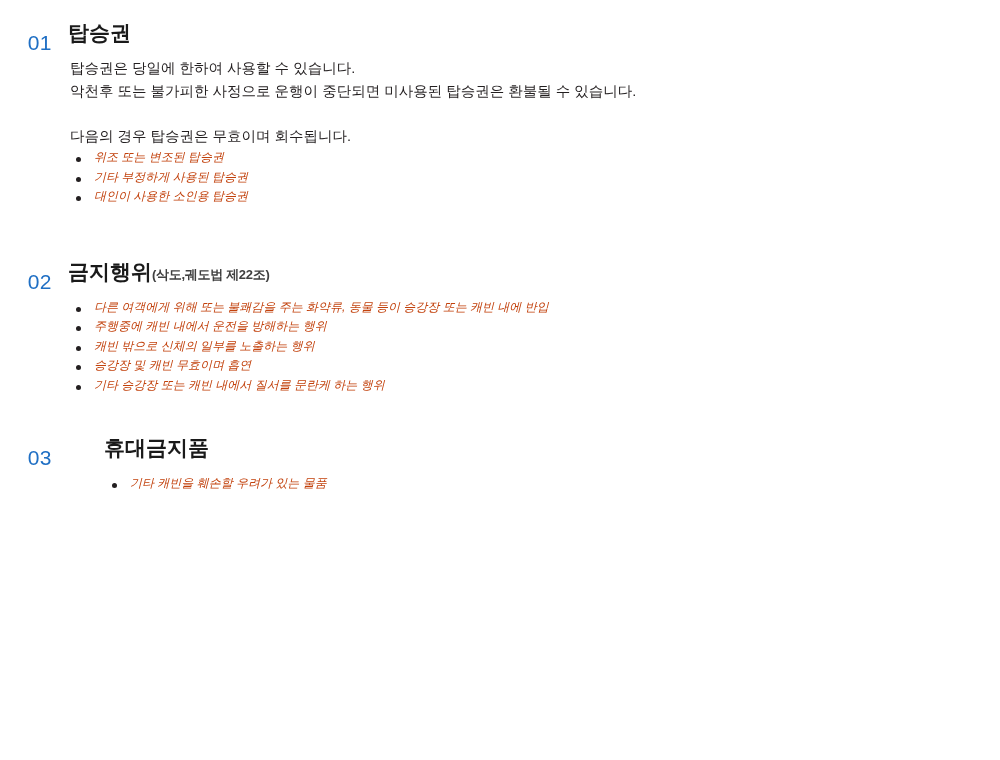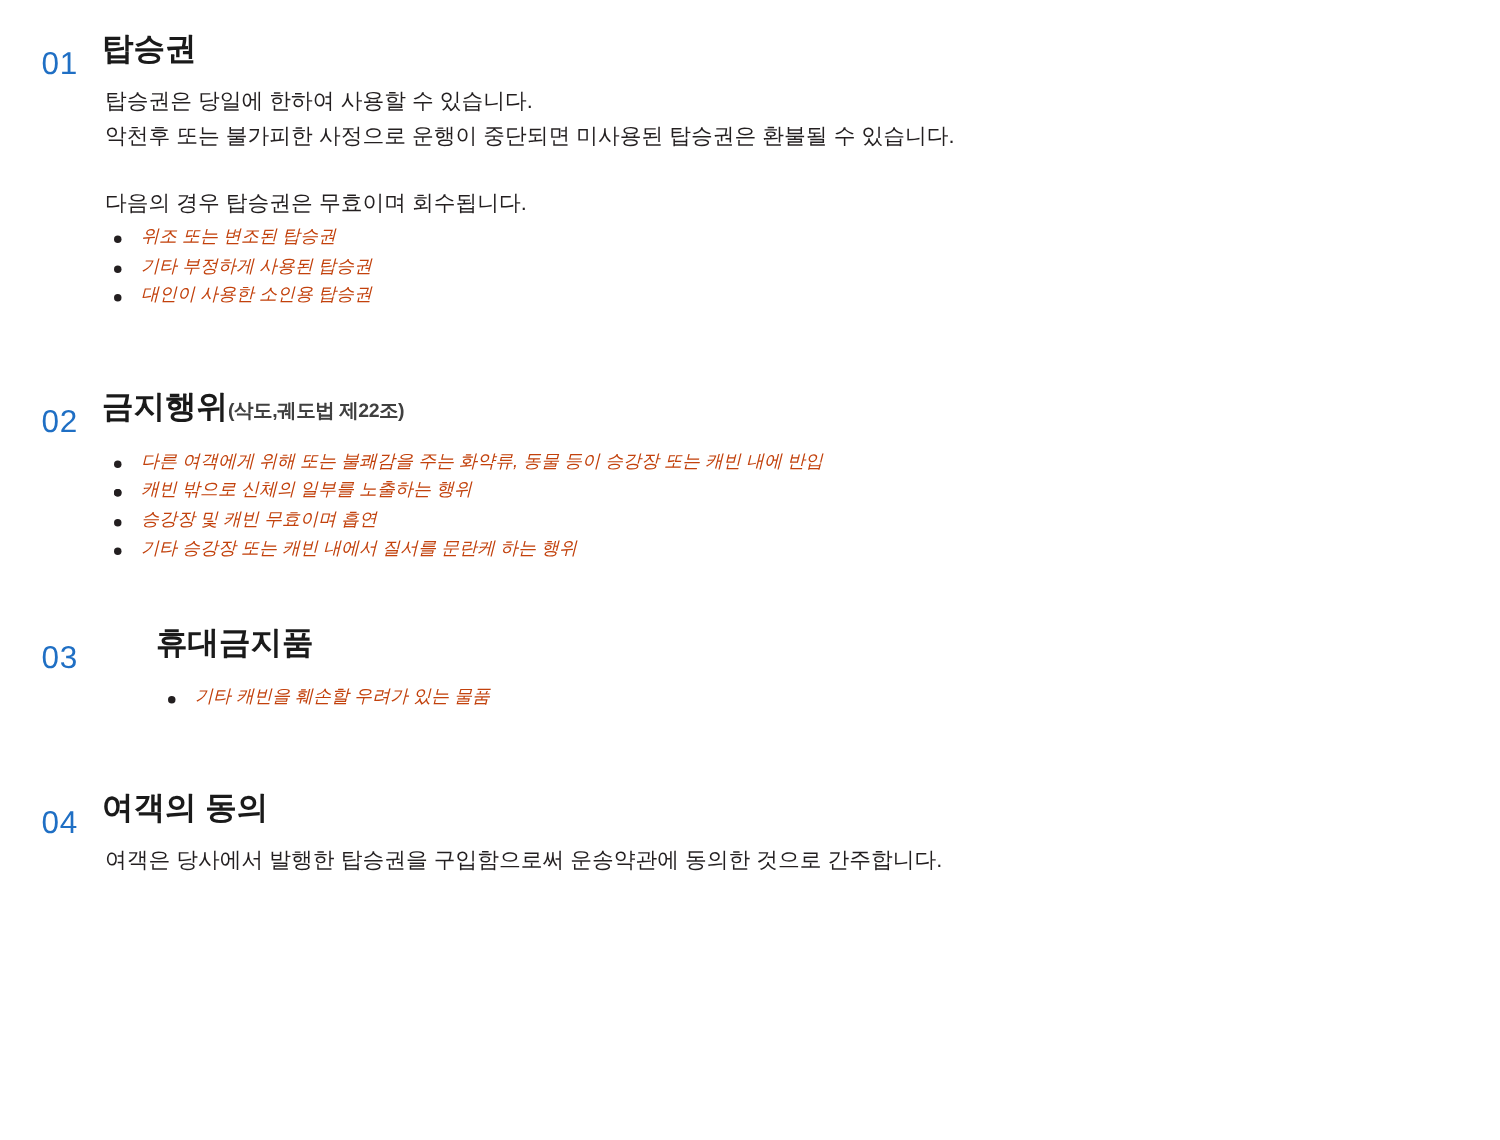--- a/index.html
+++ b/index.html
@@ -127,45 +127,35 @@
 
   <div class="section" id="sec-02">
     <div class="sec-num">02</div>
     <div class="sec-body">
       <div class="sec-title">
         <span>금지행위</span><span class="sub">(삭도,궤도법 제22조)</span>
       </div>
       <div class="title-gap-md"></div>
       <ul class="bullets">
         <li><span class="dot"></span><span>다른 여객에게 위해 또는 불쾌감을 주는 화약류, 동물 등이 승강장 또는 캐빈 내에 반입</span></li>
-        <li><span class="dot"></span></li>
+        <li><span class="dot"></span><span>주행중에 캐빈 내에서 운전을 방해하는 행위</span></li>
         <li><span class="dot"></span><span>캐빈 밖으로 신체의 일부를 노출하는 행위</span></li>
         <li><span class="dot"></span><span>승강장 및 캐빈 무효이며 흡연</span></li>
         <li><span class="dot"></span><span>기타 승강장 또는 캐빈 내에서 질서를 문란케 하는 행위</span></li>
       </ul>
     </div>
   </div>
 
   <div class="section" id="sec-03">
     <div class="sec-num">03</div>
     <div class="sec-body">
       <div class="sec-title">
         <span>휴대금지품</span>
       </div>
       <div class="title-gap-md"></div>
       <ul class="bullets">
         <li><span class="dot"></span><span>기타 캐빈을 훼손할 우려가 있는 물품</span></li>
       </ul>
     </div>
   </div>
 
-  <div class="section" id="sec-04">
-    <div class="sec-num">04</div>
-    <div class="sec-body">
-      <div class="sec-title">
-        <span>여객의 동의</span>
-      </div>
-      <div class="title-gap-sm"></div>
-      <p class="para">여객은 당사에서 발행한 탑승권을 구입함으로써 운송약관에 동의한 것으로 간주합니다.</p>
-    </div>
-  </div>
 
 </div>
 
 </body></html>

